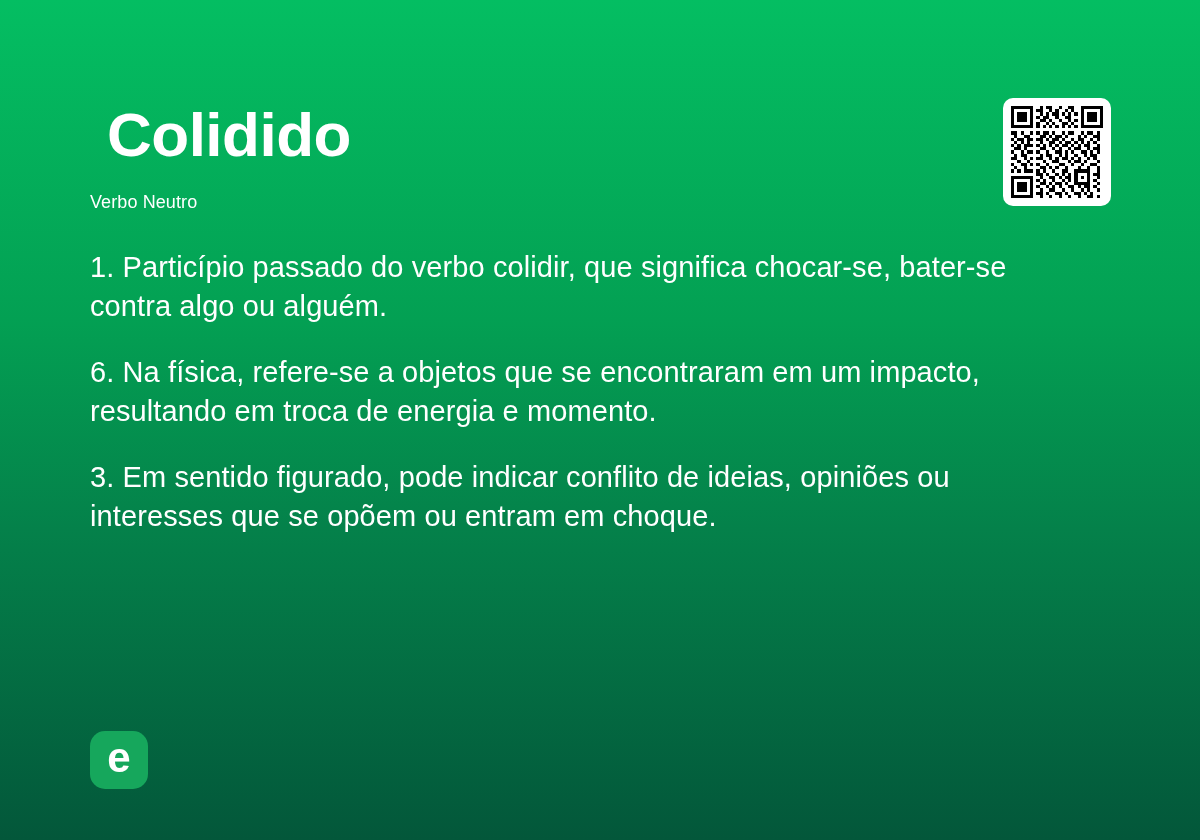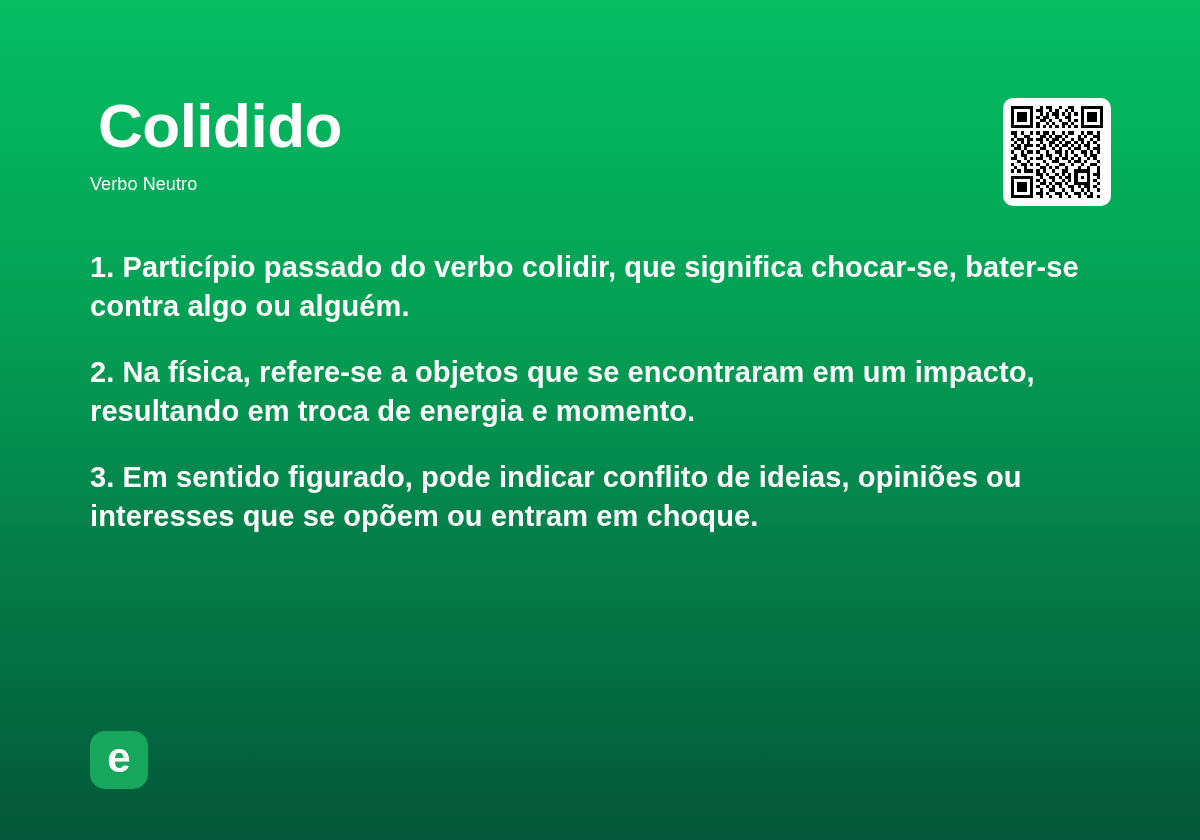--- a/index.html
+++ b/index.html
@@ -25,21 +25,21 @@
 
   
   .header {
     position: absolute;
     left: 90px;
     top: 84px;
     right: 90px;
   }
 
   .word-title {
-    margin: 8px;
+    margin: 17px;
     font-size: 62px;
     line-height: 68px;
     font-weight: 700;
     color: #ffffff;
     letter-spacing: -0.5px;
   }
 
   .word-class {
     margin: 8px 0 0 0;
     font-size: 18px;
@@ -73,21 +73,21 @@
   .definitions {
     position: absolute;
     left: 90px;
     top: 248px;
     width: 1000px;
   }
   .definition {
     margin: 0 0 27px 0;
     font-size: 29px;
     line-height: 39px;
-    font-weight: 700;
+    font-weight: 400;
     color: #ffffff;
     max-width: 990px;
     letter-spacing: 0.1px;
   }
   .definition:last-child { margin-bottom: 12px; }
 
   
   .footer {
     position: absolute;
     left: 90px;
@@ -386,21 +386,21 @@
           <rect x="18" y="28" width="1" height="1"></rect>
         <rect x="21" y="28" width="1" height="1"></rect>
           <rect x="24" y="28" width="2" height="1"></rect>
         <rect x="27" y="28" width="1" height="1"></rect>
       </g>
     </svg>
   </div>
 
   <div class="definitions">
     <p class="definition">1. Particípio passado do verbo colidir, que significa chocar-se, bater-se contra algo ou alguém.</p>
-    <p class="definition">2. Na física, refere-se a objetos que se encontraram em um impacto, resultando em troca de energia e momento.</p>
+    <p class="definition">6. Na física, refere-se a objetos que se encontraram em um impacto, resultando em troca de energia e momento.</p>
     <p class="definition">3. Em sentido figurado, pode indicar conflito de ideias, opiniões ou interesses que se opõem ou entram em choque.</p>
   </div>
 
   <div class="footer">
     <div class="brand-logo">
       <span>e</span>
     </div>
   </div>
 
 </div>

